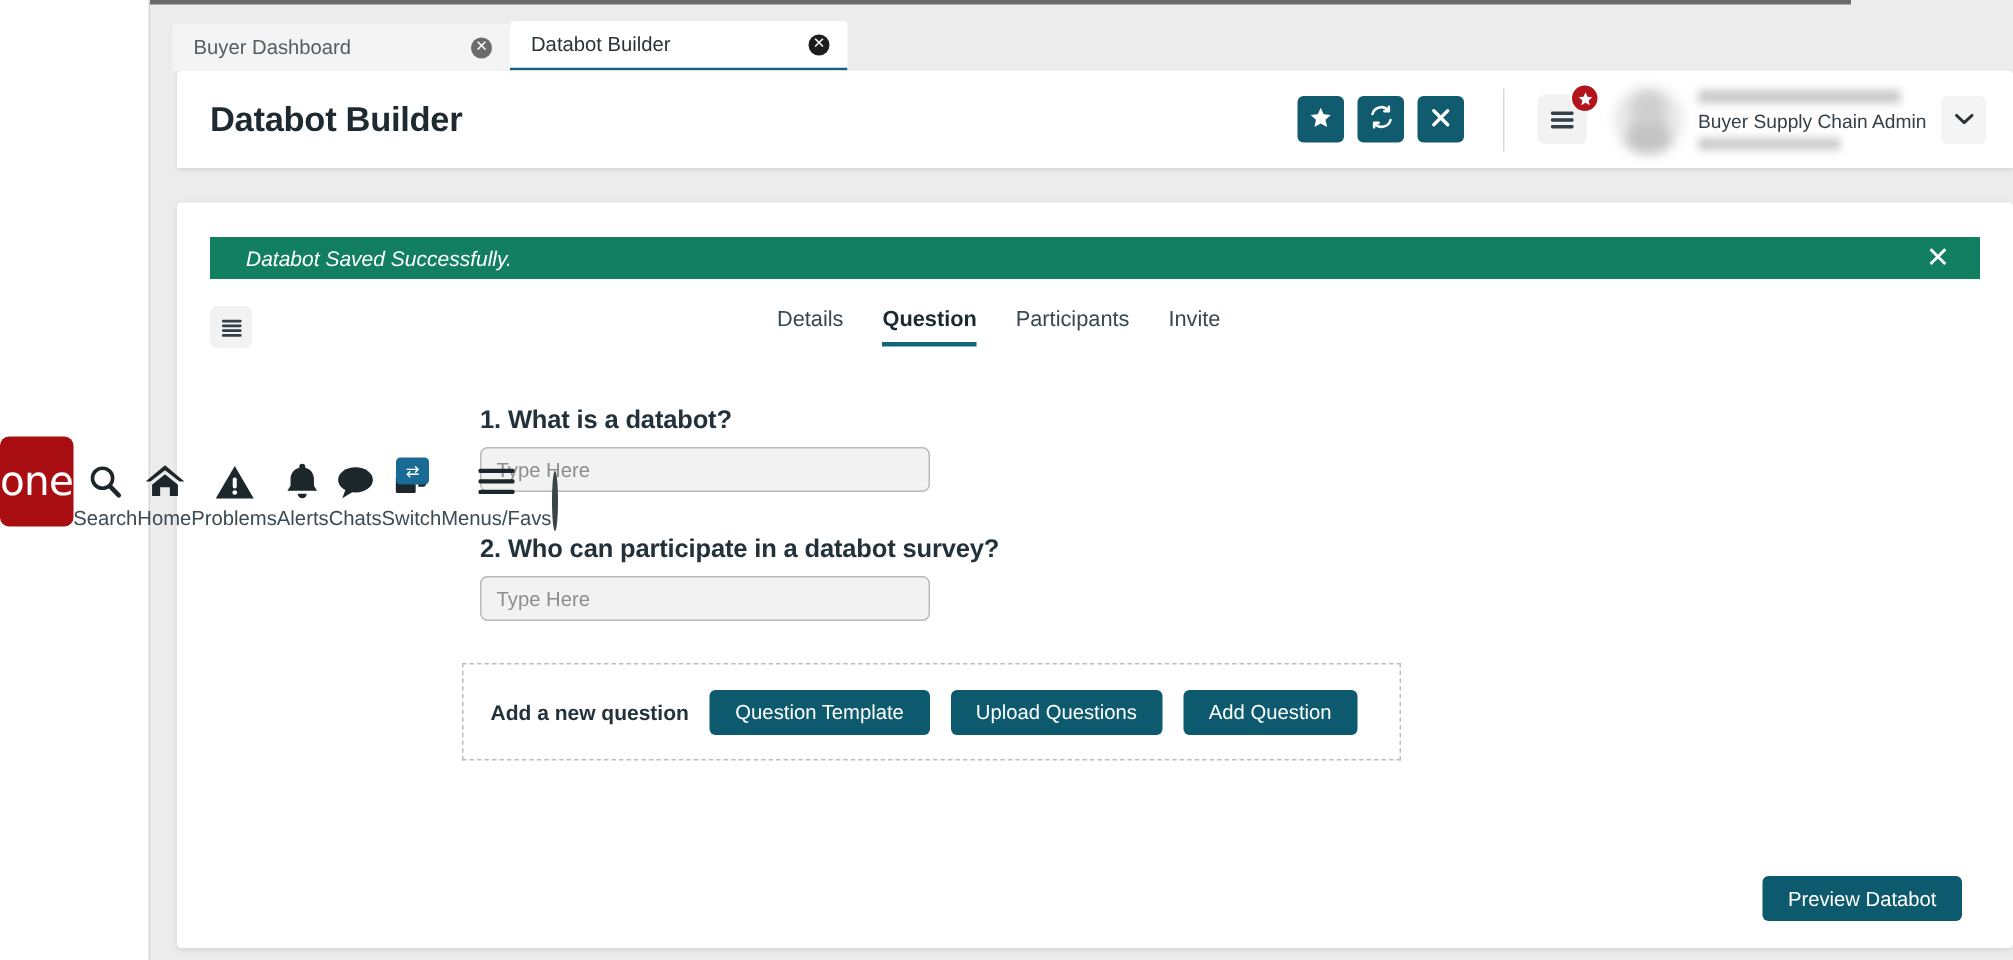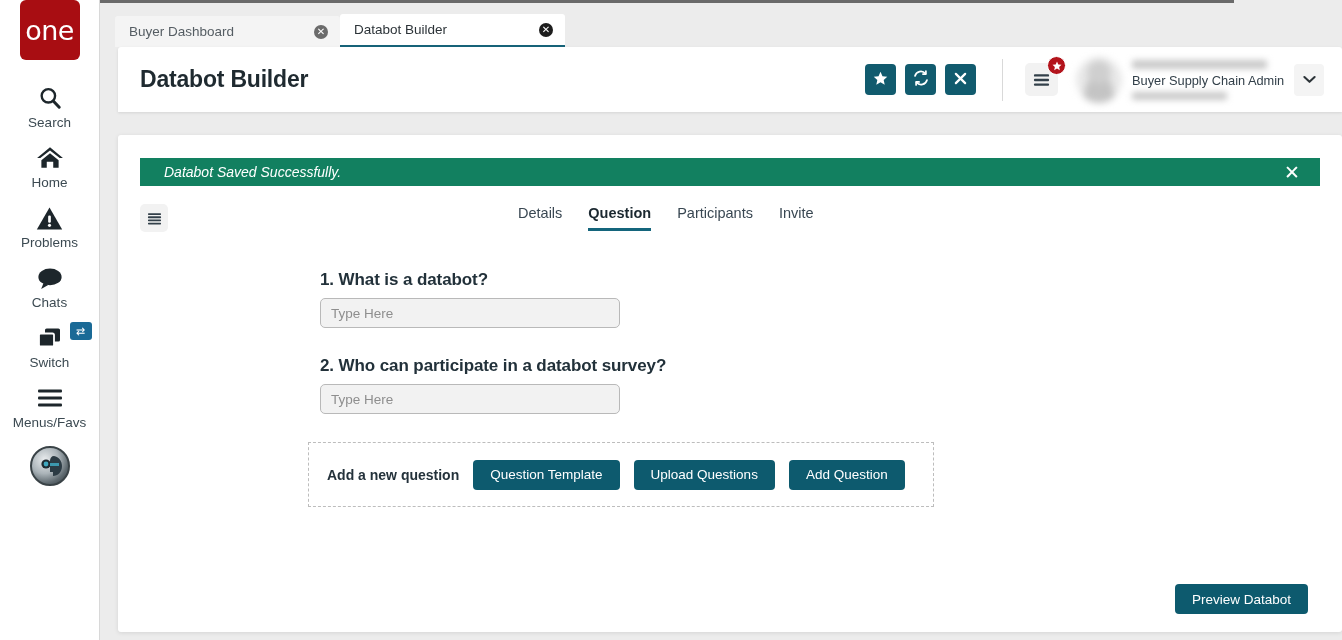--- a/index.html
+++ b/index.html
@@ -10,21 +10,22 @@
     background: #ececec;
   }
   body { position: relative; }
 
   
   #left-rail {
     position: absolute; left: 0; top: 0;
     width: 100px; height: 640px;
     background: #ffffff;
     border-right: 1px solid #d8d8d8;
-    display: flex; flex-direction: column; align-items: center;
+    display: flex; align-items: center;
+    padding-top: 18px;
     z-index: 5;
     text-align: right;
   }
   #brand-logo {
     width: 60px; height: 60px;
     background: #a80d12;
     border-radius: 6px;
     display: flex; align-items: center; justify-content: center;
     color: #fff; font-size: 27px; font-weight: 400;
     letter-spacing: -0.5px;
@@ -293,20 +294,29 @@
     <span class="rail-icon">
       <svg width="27" height="25" viewBox="0 0 26 24" fill="#1d262b">
         <path d="M13 1.5 L25.2 22.5 L0.8 22.5 Z"></path>
         <rect x="11.7" y="9" width="2.6" height="7" rx="1.2" fill="#fff"></rect>
         <circle cx="13" cy="18.6" r="1.5" fill="#fff"></circle>
       </svg>
     </span>
     <span class="rail-label">Problems</span>
   </div>
 
+  <div class="rail-item">
+    <span class="rail-icon">
+      <svg width="25" height="26" viewBox="0 0 24 26" fill="#1d262b">
+        <path d="M12 1.2 a2 2 0 0 1 2 2 v0.6 c3.6 0.9 5.8 3.9 5.8 7.6 v4.4 l2.1 3.4 H2.1 l2.1-3.4 v-4.4 c0-3.7 2.2-6.7 5.8-7.6 V3.2 a2 2 0 0 1 2-2 z"></path>
+        <path d="M9 21.2 h6 a3 3 0 0 1 -6 0 z"></path>
+      </svg>
+    </span>
+    <span class="rail-label">Alerts</span>
+  </div>
 
   <div class="rail-item">
     <span class="rail-icon">
       <svg width="28" height="25" viewBox="0 0 28 24" fill="#1d262b">
         <ellipse cx="14" cy="10.4" rx="11.6" ry="8.4"></ellipse>
         <path d="M7.5 16.5 L5.2 22.6 L12.6 18.2 Z"></path>
       </svg>
     </span>
     <span class="rail-label">Chats</span>
   </div>

